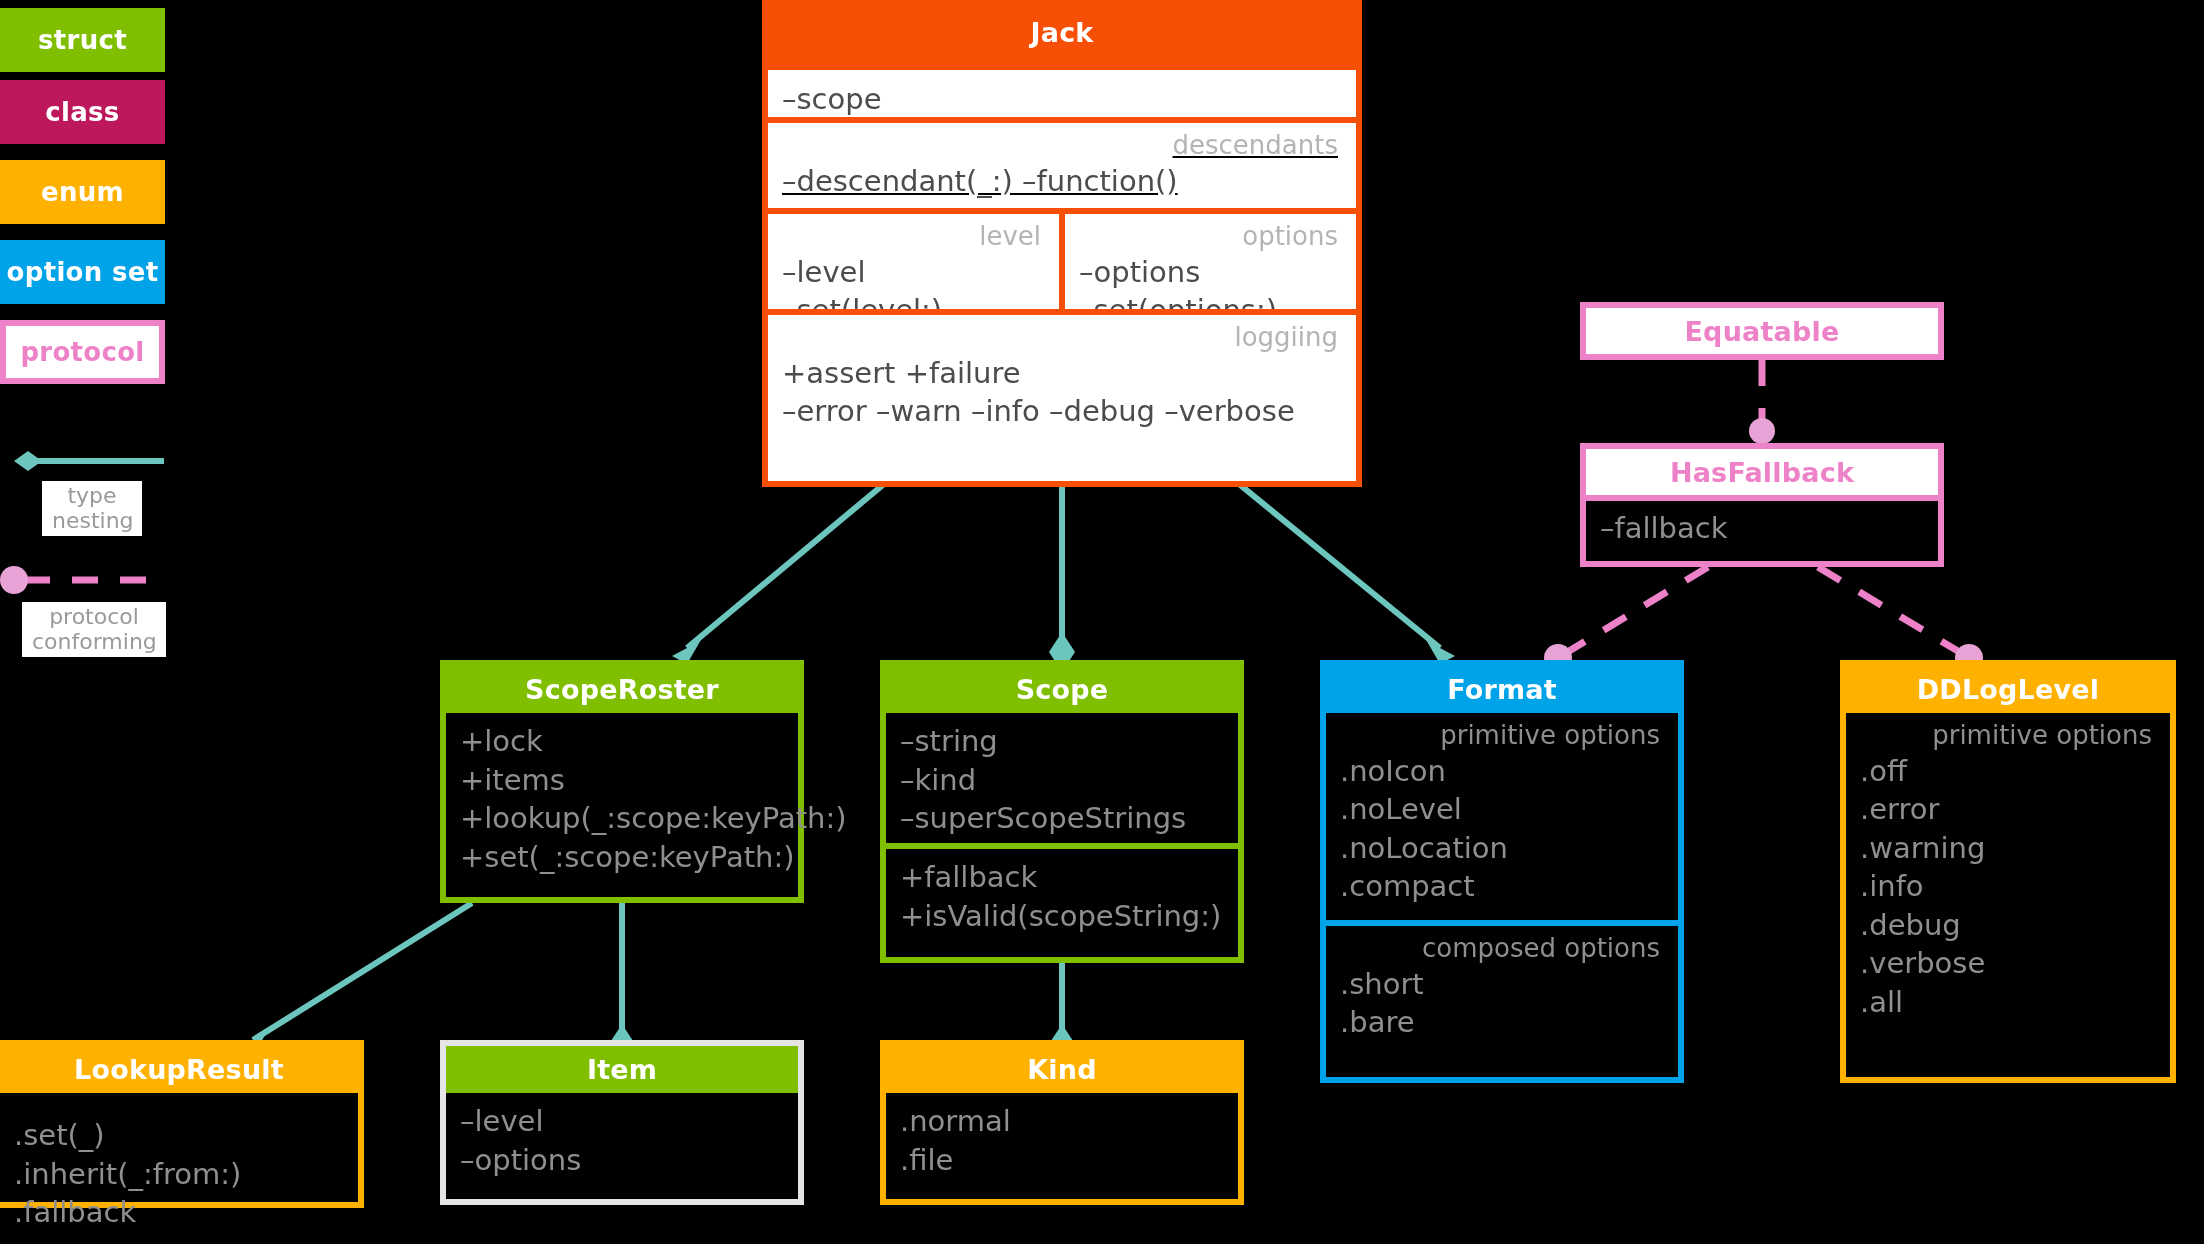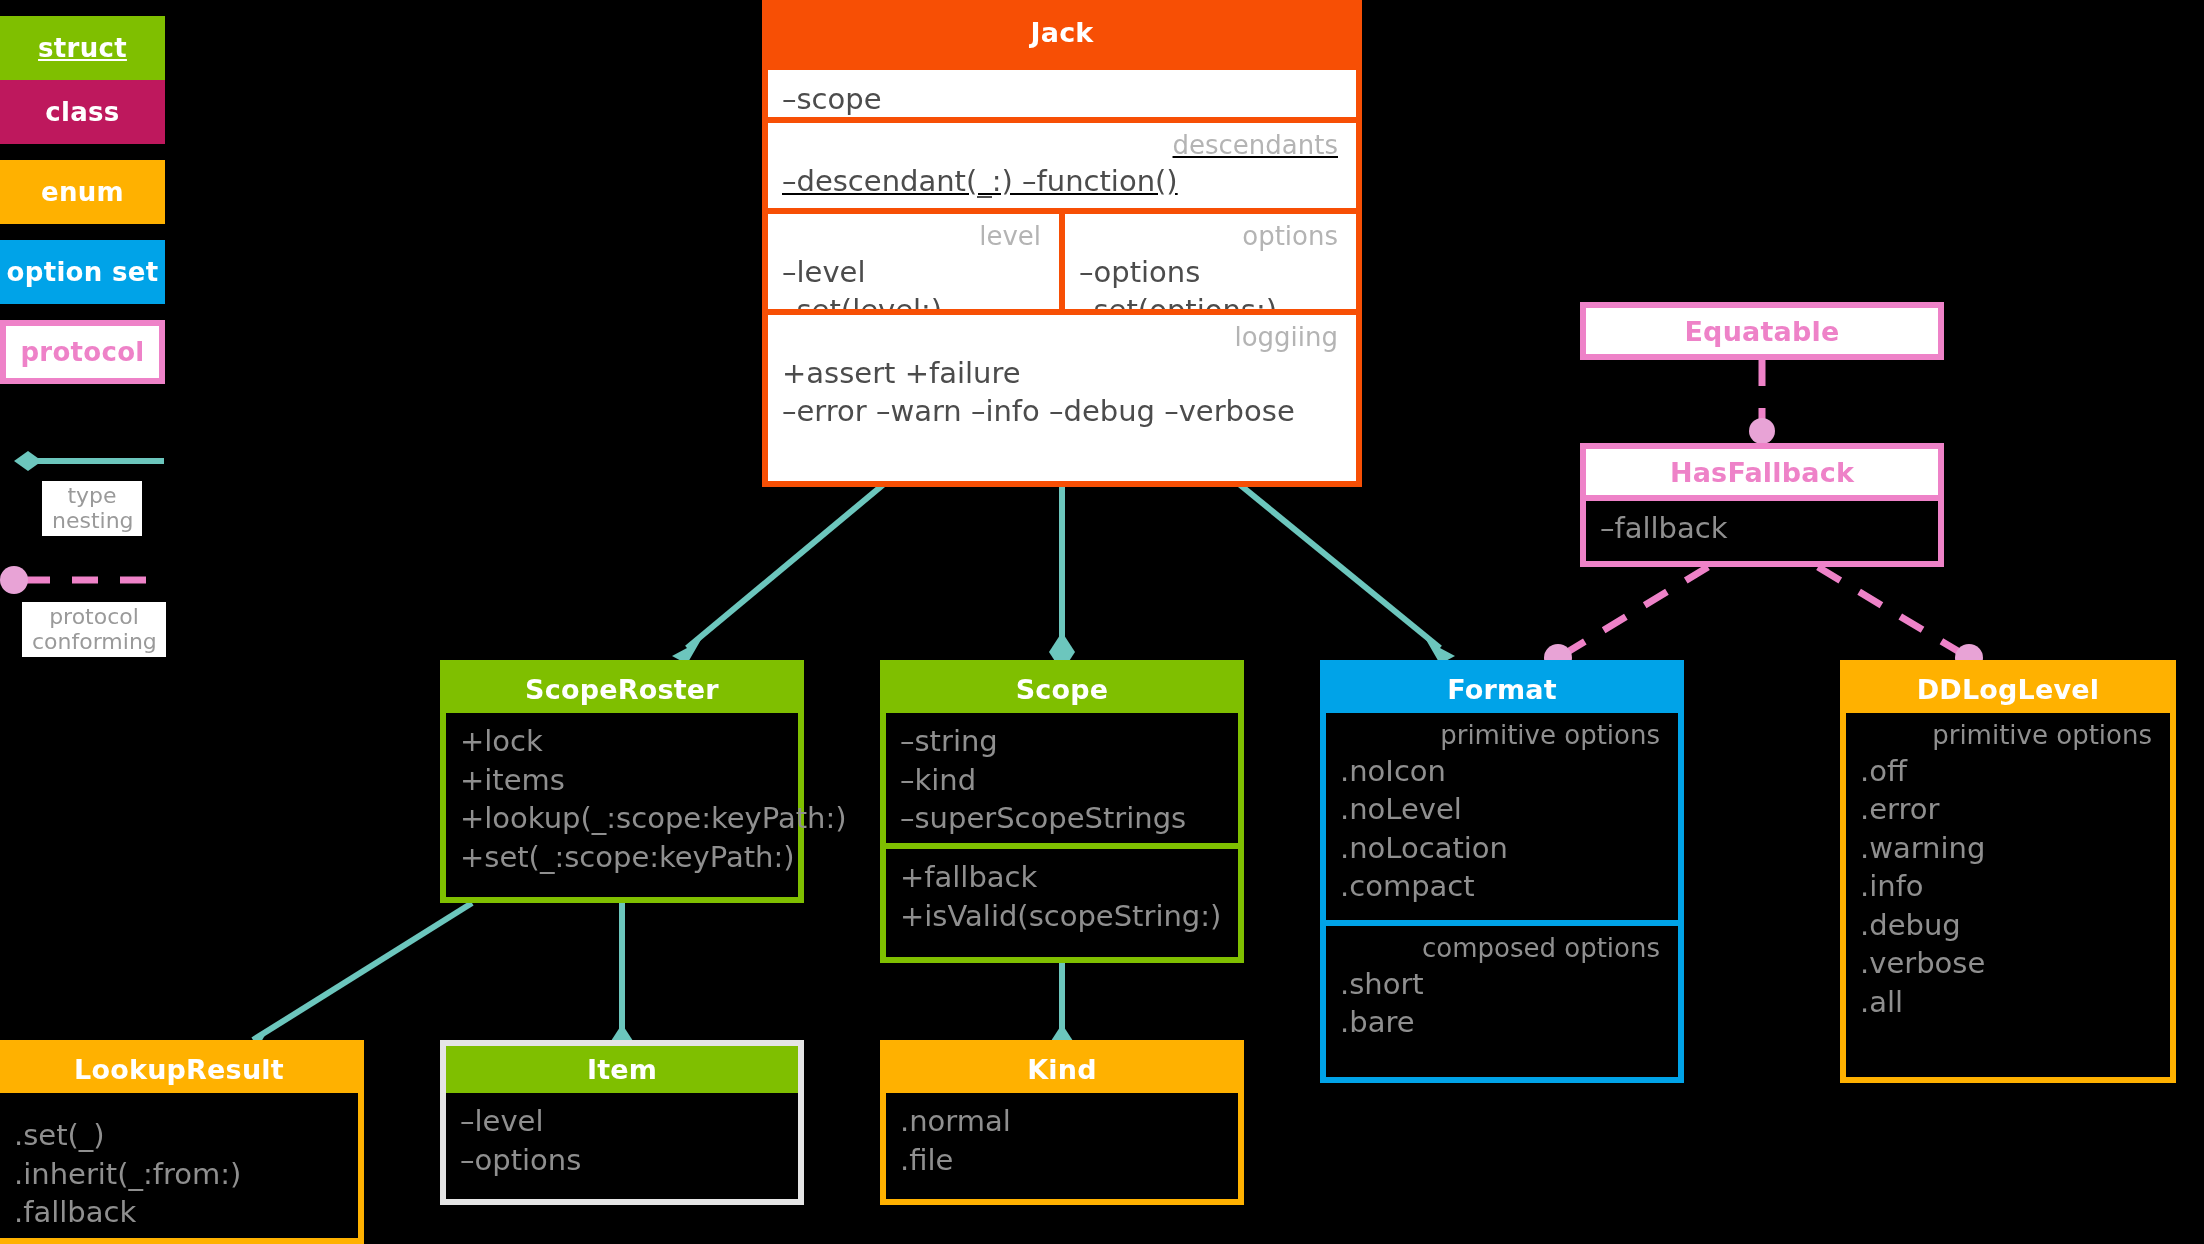--- a/index.html
+++ b/index.html
@@ -95,21 +95,21 @@
       <line x1="1708" y1="567" x2="1561" y2="656" stroke="#ee82c8" stroke-width="7" stroke-dasharray="26 22"></line>
       <circle cx="1558" cy="658" r="14" fill="#e8a3d6"></circle>
     </g>
 
     <g>
       <line x1="1818" y1="567" x2="1966" y2="656" stroke="#ee82c8" stroke-width="7" stroke-dasharray="26 22"></line>
       <circle cx="1969" cy="658" r="14" fill="#e8a3d6"></circle>
     </g>
   </svg>
 
-  <div class="legend-chip" style="left:0px;top:16px;background:#7fbf00;text-decoration:underline;">
+  <div class="legend-chip" style="left:0px;top:8px;background:#7fbf00;">
     <span>struct</span>
   </div>
   <div class="legend-chip" style="left:0px;top:80px;background:#be185d;">
     <span>class</span>
   </div>
   <div class="legend-chip" style="left:0px;top:160px;background:#ffb100;">
     <span>enum</span>
   </div>
   <div class="legend-chip" style="left:0px;top:240px;background:#00a3e8;">
     <span>option set</span>
@@ -223,21 +223,21 @@
       <div class="row">.off</div>
       <div class="row">.error</div>
       <div class="row">.warning</div>
       <div class="row">.info</div>
       <div class="row">.debug</div>
       <div class="row">.verbose</div>
       <div class="row">.all</div>
     </div>
   </div>
 
-  <div class="node k-enum" style="left:0px;top:1040px;width:364px;height:204px;border:6px solid #ffb100;border-left:0;background:#000;">
+  <div class="node k-enum" style="left:0px;top:1040px;width:364px;height:168px;border:6px solid #ffb100;border-left:0;background:#000;">
     <div class="title">LookupResult</div>
     <div class="sect" style="padding-top:23px;">
       <div class="row">.set(_)</div>
       <div class="row">.inherit(_:from:)</div>
       <div class="row">.fallback</div>
     </div>
   </div>
 
   <div class="node k-struct" style="left:440px;top:1040px;width:364px;height:165px;border:6px solid #e5e5e5;background:#000;">
     <div class="title">Item</div>

